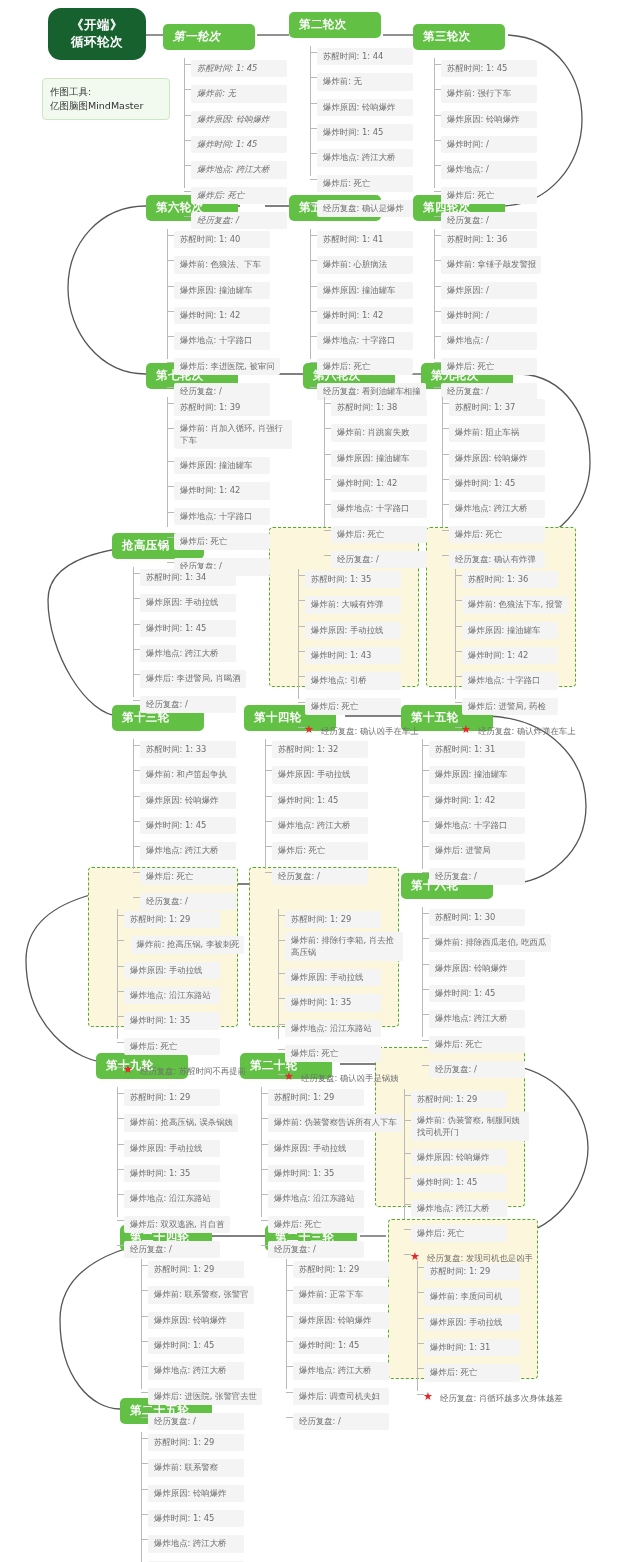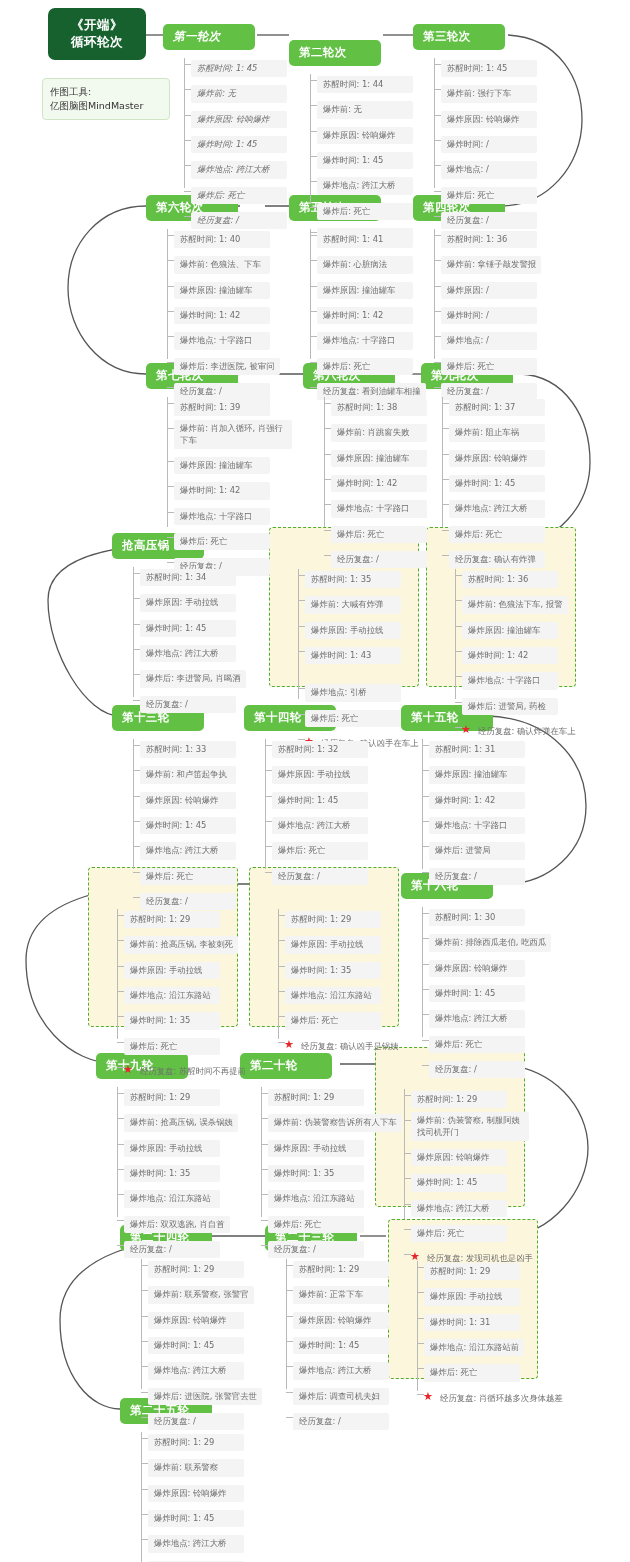--- a/index.html
+++ b/index.html
@@ -6,21 +6,21 @@
   body{
     width:630px;height:1562px;background:#ffffff;
     font-family:"DejaVu Sans","Liberation Sans",sans-serif;
     position:relative;overflow:hidden;
   }
   #canvas{position:absolute;inset:0;width:630px;height:1562px;}
   #links{position:absolute;left:0;top:0;width:630px;height:1562px;pointer-events:none;}
 
   .root-node{
     position:absolute;left:48px;top:8px;width:98px;height:52px;
-    background:#17612f;border-radius:7px;color:#fff;
+    background:#17612f;border-radius:13px;color:#fff;
     display:flex;flex-direction:column;align-items:center;justify-content:center;
     font-size:12.5px;font-weight:bold;line-height:1.35;letter-spacing:.5px;
   }
   .credit-box{
     position:absolute;left:42px;top:78px;width:112px;
     background:#f2f9ef;border:1px solid #cfe6c4;border-radius:4px;
     padding:6px 7px;font-size:9.5px;color:#333;line-height:1.45;
   }
 
   .round{position:absolute;width:auto;}
@@ -111,21 +111,21 @@
       <div class="round" style="left: 163px; top: 24px; font-style: italic;"><div class="round-head">第一轮次</div><div class="fields">
           <div class="spine" style="height: 130px;"></div>
           <div style="position: relative;"><div class="tick" style="top: 8px;"></div><div class="field">苏醒时间: 1: 45</div></div>
           <div style="position: relative;"><div class="tick" style="top: 8px;"></div><div class="field">爆炸前: 无</div></div>
           <div style="position: relative;"><div class="tick" style="top: 8px;"></div><div class="field">爆炸原因: 铃响爆炸</div></div>
           <div style="position: relative;"><div class="tick" style="top: 8px;"></div><div class="field">爆炸时间: 1: 45</div></div>
           <div style="position: relative;"><div class="tick" style="top: 8px;"></div><div class="field">爆炸地点: 跨江大桥</div></div>
           <div style="position: relative;"><div class="tick" style="top: 8px;"></div><div class="field">爆炸后: 死亡</div></div>
           <div style="position: relative;"><div class="tick" style="top: 8px;"></div><div class="field">经历复盘: /</div></div>
         </div></div>
-      <div class="round" style="left: 289px; top: 40px;"><div class="round-head">第二轮次</div><div class="fields">
+      <div class="round" style="left: 289px; top: 12px;"><div class="round-head">第二轮次</div><div class="fields">
           <div class="spine" style="height: 130px;"></div>
           <div style="position: relative;"><div class="tick" style="top: 8px;"></div><div class="field">苏醒时间: 1: 44</div></div>
           <div style="position: relative;"><div class="tick" style="top: 8px;"></div><div class="field">爆炸前: 无</div></div>
           <div style="position: relative;"><div class="tick" style="top: 8px;"></div><div class="field">爆炸原因: 铃响爆炸</div></div>
           <div style="position: relative;"><div class="tick" style="top: 8px;"></div><div class="field">爆炸时间: 1: 45</div></div>
           <div style="position: relative;"><div class="tick" style="top: 8px;"></div><div class="field">爆炸地点: 跨江大桥</div></div>
           <div style="position: relative;"><div class="tick" style="top: 8px;"></div><div class="field">爆炸后: 死亡</div></div>
           <div style="position: relative;"><div class="tick" style="top: 8px;"></div><div class="field">经历复盘: 确认是爆炸</div></div>
         </div></div>
       <div class="round" style="left: 413px; top: 24px;"><div class="round-head">第三轮次</div><div class="fields">
@@ -207,21 +207,21 @@
           <div style="position: relative;"><div class="tick" style="top: 8px;"></div><div class="field">爆炸地点: 十字路口</div></div>
           <div style="position: relative;"><div class="tick" style="top: 8px;"></div><div class="field">爆炸后: 进警局, 药检</div></div>
           <div style="position: relative;"><div class="tick" style="top: 8px;"></div><div class="field starred"><span class="star">★</span><span>经历复盘: 确认炸弹在车上</span></div></div>
         </div></div>
       <div class="round hl" style="left: 277px; top: 533px;"><div class="hl-box" style="left: -8px; top: -6px; width: 148px; height: 158px;"></div><div class="round-head">第十一轮</div><div class="fields">
           <div class="spine" style="height: 130px;"></div>
           <div style="position: relative;"><div class="tick" style="top: 8px;"></div><div class="field">苏醒时间: 1: 35</div></div>
           <div style="position: relative;"><div class="tick" style="top: 8px;"></div><div class="field">爆炸前: 大喊有炸弹</div></div>
           <div style="position: relative;"><div class="tick" style="top: 8px;"></div><div class="field">爆炸原因: 手动拉线</div></div>
           <div style="position: relative;"><div class="tick" style="top: 8px;"></div><div class="field">爆炸时间: 1: 43</div></div>
-          <div style="position: relative; margin-top: 12px;"><div class="tick" style="top: 8px;"></div><div class="field">爆炸地点: 引桥</div></div>
+          <div style="position: relative;"><div class="tick" style="top: 8px;"></div><div class="field">爆炸地点: 引桥</div></div>
           <div style="position: relative;"><div class="tick" style="top: 8px;"></div><div class="field">爆炸后: 死亡</div></div>
           <div style="position: relative;"><div class="tick" style="top: 8px;"></div><div class="field starred"><span class="star">★</span><span>经历复盘: 确认凶手在车上</span></div></div>
         </div></div>
       <div class="round" style="left: 112px; top: 533px;"><div class="round-head">抢高压锅</div><div class="fields">
           <div class="spine" style="height: 130px;"></div>
           <div style="position: relative;"><div class="tick" style="top: 8px;"></div><div class="field">苏醒时间: 1: 34</div></div>
           <div style="position: relative;"><div class="tick" style="top: 8px;"></div><div class="field">爆炸原因: 手动拉线</div></div>
           <div style="position: relative;"><div class="tick" style="top: 8px;"></div><div class="field">爆炸时间: 1: 45</div></div>
           <div style="position: relative;"><div class="tick" style="top: 8px;"></div><div class="field">爆炸地点: 跨江大桥</div></div>
           <div style="position: relative;"><div class="tick" style="top: 8px;"></div><div class="field">爆炸后: 李进警局, 肖喝酒</div></div>
@@ -261,30 +261,31 @@
           <div style="position: relative;"><div class="tick" style="top: 8px;"></div><div class="field">爆炸前: 排除西瓜老伯, 吃西瓜</div></div>
           <div style="position: relative;"><div class="tick" style="top: 8px;"></div><div class="field">爆炸原因: 铃响爆炸</div></div>
           <div style="position: relative;"><div class="tick" style="top: 8px;"></div><div class="field">爆炸时间: 1: 45</div></div>
           <div style="position: relative;"><div class="tick" style="top: 8px;"></div><div class="field">爆炸地点: 跨江大桥</div></div>
           <div style="position: relative;"><div class="tick" style="top: 8px;"></div><div class="field">爆炸后: 死亡</div></div>
           <div style="position: relative;"><div class="tick" style="top: 8px;"></div><div class="field">经历复盘: /</div></div>
         </div></div>
       <div class="round hl" style="left: 257px; top: 873px;"><div class="hl-box" style="left: -8px; top: -6px; width: 148px; height: 158px;"></div><div class="round-head">第十七轮</div><div class="fields">
           <div class="spine" style="height: 130px;"></div>
           <div style="position: relative;"><div class="tick" style="top: 8px;"></div><div class="field">苏醒时间: 1: 29</div></div>
+          <div style="position: relative;"><div class="tick" style="top: 8px;"></div><div class="field wrap">爆炸前: 排除行李箱, 肖去抢高压锅</div></div>
           <div style="position: relative;"><div class="tick" style="top: 8px;"></div><div class="field">爆炸原因: 手动拉线</div></div>
           <div style="position: relative;"><div class="tick" style="top: 8px;"></div><div class="field">爆炸时间: 1: 35</div></div>
           <div style="position: relative;"><div class="tick" style="top: 8px;"></div><div class="field">爆炸地点: 沿江东路站</div></div>
           <div style="position: relative;"><div class="tick" style="top: 8px;"></div><div class="field">爆炸后: 死亡</div></div>
           <div style="position: relative;"><div class="tick" style="top: 8px;"></div><div class="field starred"><span class="star">★</span><span>经历复盘: 确认凶手是锅姨</span></div></div>
         </div></div>
       <div class="round hl" style="left: 96px; top: 873px;"><div class="hl-box" style="left: -8px; top: -6px; width: 148px; height: 158px;"></div><div class="round-head">第十八轮</div><div class="fields">
           <div class="spine" style="height: 130px;"></div>
           <div style="position: relative;"><div class="tick" style="top: 8px;"></div><div class="field">苏醒时间: 1: 29</div></div>
-          <div style="position: relative;"><div class="tick" style="top: 8px;"></div><div class="field">爆炸前: 抢高压锅, 李被刺死</div></div>
+          <div style="position: relative; text-align: center;"><div class="tick" style="top: 8px;"></div><div class="field">爆炸前: 抢高压锅, 李被刺死</div></div>
           <div style="position: relative;"><div class="tick" style="top: 8px;"></div><div class="field">爆炸原因: 手动拉线</div></div>
           <div style="position: relative;"><div class="tick" style="top: 8px;"></div><div class="field">爆炸地点: 沿江东路站</div></div>
           <div style="position: relative;"><div class="tick" style="top: 8px;"></div><div class="field">爆炸时间: 1: 35</div></div>
           <div style="position: relative;"><div class="tick" style="top: 8px;"></div><div class="field">爆炸后: 死亡</div></div>
           <div style="position: relative;"><div class="tick" style="top: 8px;"></div><div class="field starred"><span class="star">★</span><span>经历复盘: 苏醒时间不再提前</span></div></div>
         </div></div>
       <div class="round" style="left: 96px; top: 1053px;"><div class="round-head">第十九轮</div><div class="fields">
           <div class="spine" style="height: 130px;"></div>
           <div style="position: relative;"><div class="tick" style="top: 8px;"></div><div class="field">苏醒时间: 1: 29</div></div>
           <div style="position: relative;"><div class="tick" style="top: 8px;"></div><div class="field">爆炸前: 抢高压锅, 误杀锅姨</div></div>
@@ -310,23 +311,23 @@
           <div style="position: relative;"><div class="tick" style="top: 8px;"></div><div class="field wrap">爆炸前: 伪装警察, 制服阿姨找司机开门</div></div>
           <div style="position: relative;"><div class="tick" style="top: 8px;"></div><div class="field">爆炸原因: 铃响爆炸</div></div>
           <div style="position: relative;"><div class="tick" style="top: 8px;"></div><div class="field">爆炸时间: 1: 45</div></div>
           <div style="position: relative;"><div class="tick" style="top: 8px;"></div><div class="field">爆炸地点: 跨江大桥</div></div>
           <div style="position: relative;"><div class="tick" style="top: 8px;"></div><div class="field">爆炸后: 死亡</div></div>
           <div style="position: relative;"><div class="tick" style="top: 8px;"></div><div class="field starred"><span class="star">★</span><span>经历复盘: 发现司机也是凶手</span></div></div>
         </div></div>
       <div class="round hl" style="left: 396px; top: 1225px;"><div class="hl-box" style="left: -8px; top: -6px; width: 148px; height: 158px;"></div><div class="round-head">第二十二轮</div><div class="fields">
           <div class="spine" style="height: 130px;"></div>
           <div style="position: relative;"><div class="tick" style="top: 8px;"></div><div class="field">苏醒时间: 1: 29</div></div>
+          <div style="position: relative;"><div class="tick" style="top: 8px;"></div><div class="field">爆炸前: 李质问司机</div></div>
           <div style="position: relative;"><div class="tick" style="top: 8px;"></div><div class="field">爆炸原因: 手动拉线</div></div>
           <div style="position: relative;"><div class="tick" style="top: 8px;"></div><div class="field">爆炸时间: 1: 31</div></div>
-          <div style="position: relative;"><div class="tick" style="top: 8px;"></div><div class="field">爆炸地点: 沿江东路站前</div></div>
           <div style="position: relative;"><div class="tick" style="top: 8px;"></div><div class="field">爆炸后: 死亡</div></div>
           <div style="position: relative;"><div class="tick" style="top: 8px;"></div><div class="field starred"><span class="star">★</span><span>经历复盘: 肖循环越多次身体越差</span></div></div>
         </div></div>
       <div class="round" style="left: 265px; top: 1225px;"><div class="round-head">第二十三轮</div><div class="fields">
           <div class="spine" style="height: 130px;"></div>
           <div style="position: relative;"><div class="tick" style="top: 8px;"></div><div class="field">苏醒时间: 1: 29</div></div>
           <div style="position: relative;"><div class="tick" style="top: 8px;"></div><div class="field">爆炸前: 正常下车</div></div>
           <div style="position: relative;"><div class="tick" style="top: 8px;"></div><div class="field">爆炸原因: 铃响爆炸</div></div>
           <div style="position: relative;"><div class="tick" style="top: 8px;"></div><div class="field">爆炸时间: 1: 45</div></div>
           <div style="position: relative;"><div class="tick" style="top: 8px;"></div><div class="field">爆炸地点: 跨江大桥</div></div>

